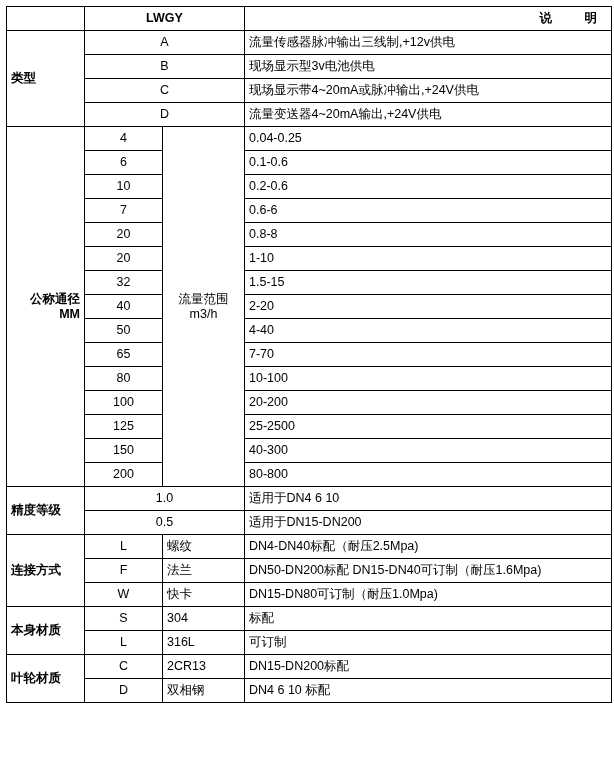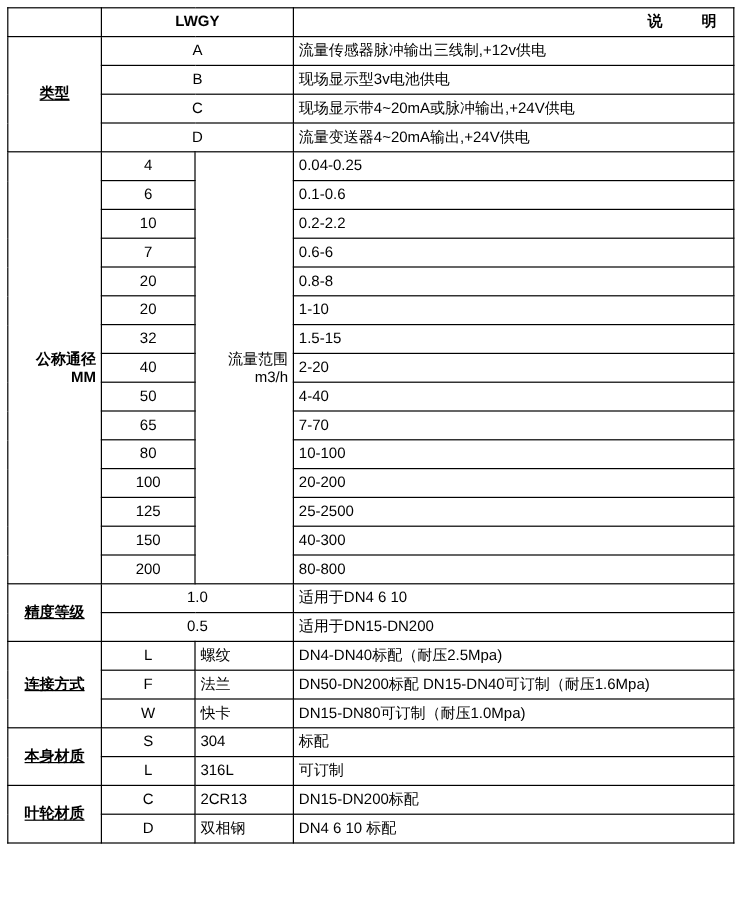--- a/index.html
+++ b/index.html
@@ -30,24 +30,23 @@
     font-size: 12.5px;
     line-height: 1.15;
     padding: 2px 4px;
     vertical-align: middle;
     height: 24px;
     box-sizing: border-box;
     overflow: hidden;
     white-space: nowrap;
   }
   td.c-label {
-    text-align: center;
+    text-align: left;
     font-weight: bold;
     width: 78px;
-    text-decoration: underline;
   }
   td.c-code {
     text-align: center;
     width: 78px;
   }
   td.c-mid {
     text-align: left;
     width: 82px;
     padding-left: 6px;
     margin-left: 18px;
@@ -60,21 +59,21 @@
     text-align: center;
     font-weight: bold;
   }
   td.head-desc {
     text-align: right;
     font-weight: bold;
     letter-spacing: 10px;
     padding-left: 120px;
   }
   td.c-mid-center {
-    text-align: right;
+    text-align: center;
     padding-left: 8px;
     line-height: 1.45;
     margin-top: 24px;
   }
   td.two-line {
     text-align: right;
     font-weight: bold;
     line-height: 1.5;
   }
   td.span-code {
@@ -130,21 +129,21 @@
           <span>m3/h</span>
         </td>
         <td class="c-desc">0.04-0.25</td>
       </tr>
       <tr>
         <td class="c-code">6</td>
         <td class="c-desc">0.1-0.6</td>
       </tr>
       <tr>
         <td class="c-code">10</td>
-        <td class="c-desc">0.2-2.2</td>
+        <td class="c-desc">0.2-0.6</td>
       </tr>
       <tr>
         <td class="c-code">7</td>
         <td class="c-desc">0.6-6</td>
       </tr>
       <tr>
         <td class="c-code">20</td>
         <td class="c-desc">0.8-8</td>
       </tr>
       <tr>

